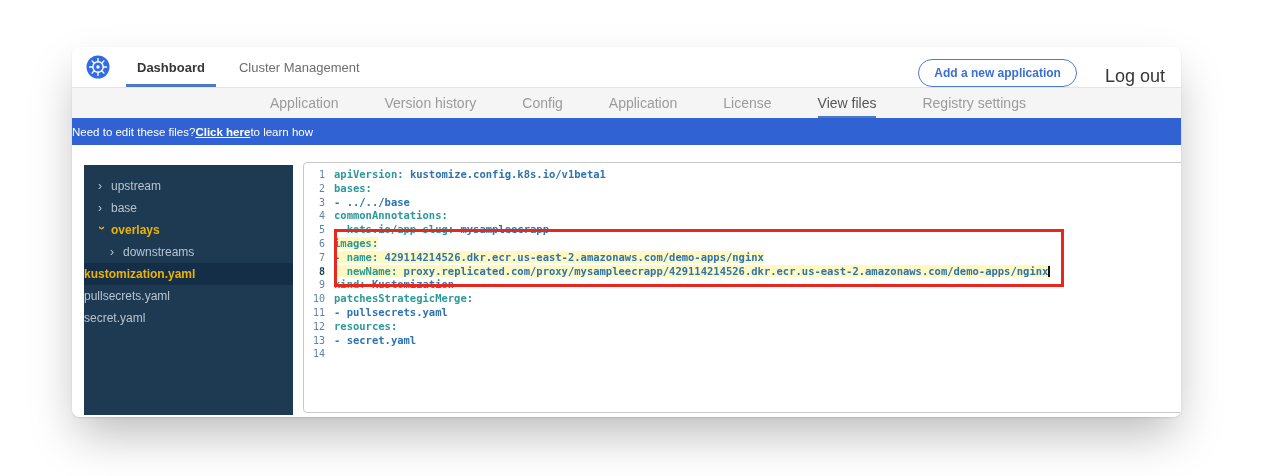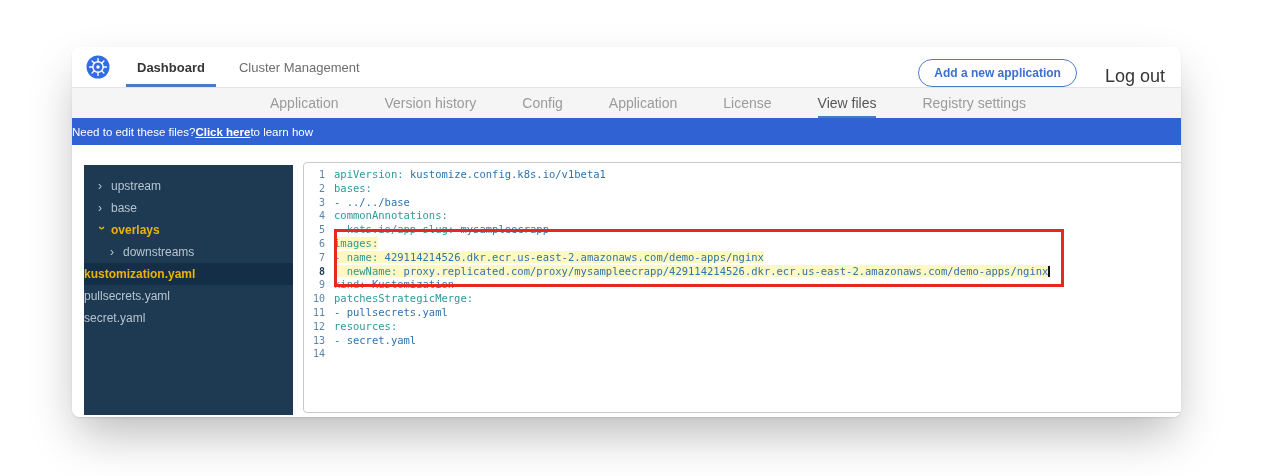--- a/index.html
+++ b/index.html
@@ -60,21 +60,21 @@
 
   
   .editor { position:absolute; left:231px; top:17px; width:898px; height:251px;
             background:#fff; border:1px solid #c9c9c9; border-radius:4px;
             padding-top:5px; overflow:hidden; }
   .cl { display:flex; height:13.8px; line-height:13.8px;
         font-family:"DejaVu Sans Mono", monospace; font-size:10.5px; white-space:pre; }
   .ln { width:30px; text-align:right; padding-right:9px; color:#5d84a8; flex:none;
         font-size:10px; }
   .ln.cur { color:#1f3d56; font-weight:bold; }
-  .code { flex:1; }
+  .code { flex:1;font-weight:bold; }
   .tok-k { color:#2d9999; }
   .tok-v { color:#2f73af; }
   .tok-p { color:#333; }
   .sel { background:#fef9c3; }
   .cursor { display:inline-block; width:2px; height:11px; background:#111;
             vertical-align:middle; margin-left:0px; }
 
   
   .red-box { position:absolute; left:30px; top:66px; width:730px; height:58px;
              border:3px solid #e8281e; pointer-events:none; z-index:5; }

